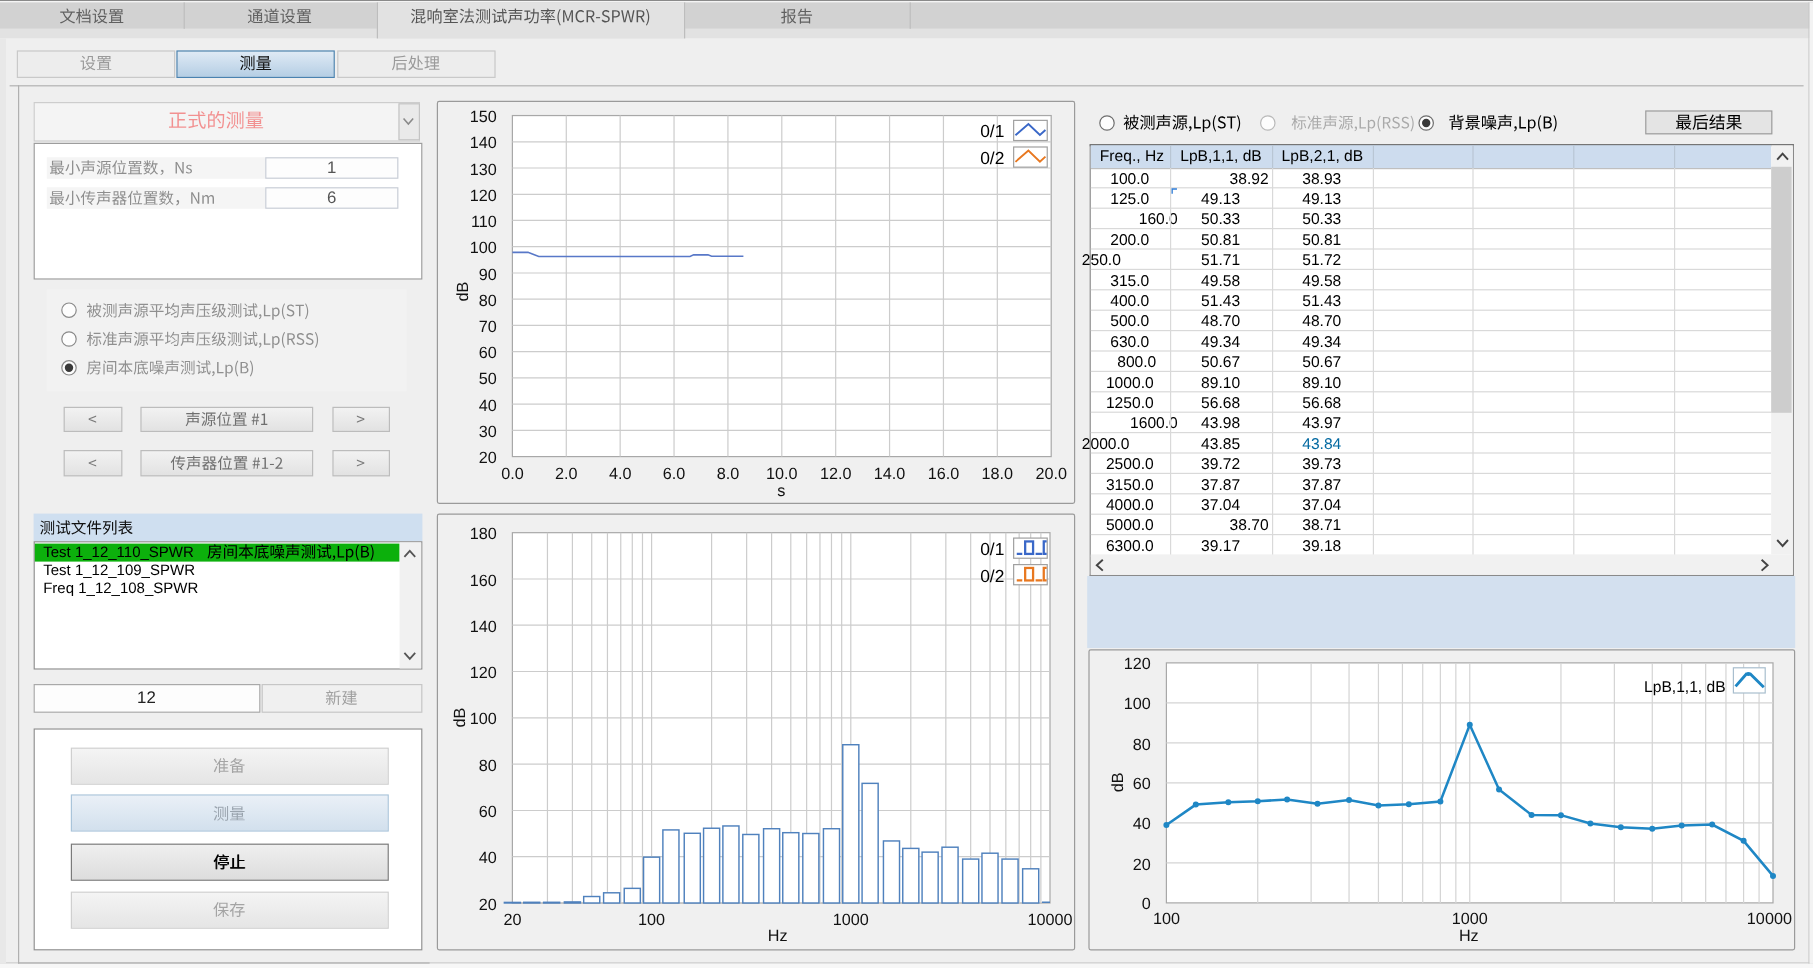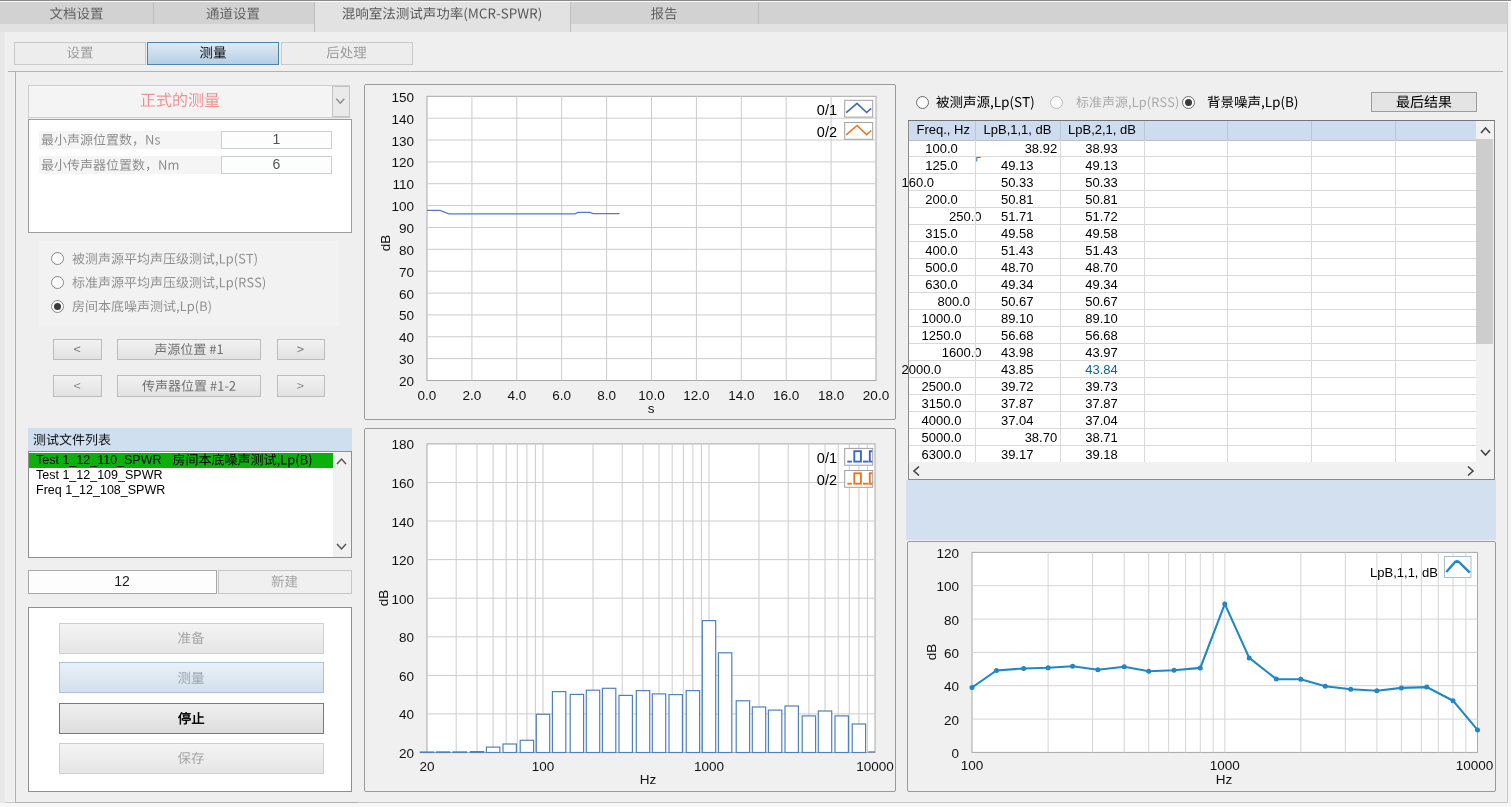--- a/index.html
+++ b/index.html
@@ -75,49 +75,49 @@
 <div style="position:absolute;left:909px;top:139.7px;width:567px;height:1px;background:#bfbfbf"></div>
 <div style="position:absolute;left:909px;top:155.6px;width:567.3px;height:1px;background:#d9d9d9"></div>
 <div style="position:absolute;left:901.5px;top:139.5px;width:80px;text-align:center;font:13px 'Liberation Sans',sans-serif;color:#000;line-height:17.05px">100.0</div>
 <div style="position:absolute;left:977.2px;top:139.5px;width:80px;text-align:right;font:13px 'Liberation Sans',sans-serif;color:#000;line-height:17.05px">38.92</div>
 <div style="position:absolute;left:1061.5px;top:139.5px;width:80px;text-align:center;font:13px 'Liberation Sans',sans-serif;color:#000;line-height:17.05px">38.93</div>
 <div style="position:absolute;left:909px;top:172.6px;width:567.3px;height:1px;background:#d9d9d9"></div>
 <div style="position:absolute;left:901.5px;top:156.6px;width:80px;text-align:center;font:13px 'Liberation Sans',sans-serif;color:#000;line-height:17.05px">125.0</div>
 <div style="position:absolute;left:977.2px;top:156.6px;width:80px;text-align:center;font:13px 'Liberation Sans',sans-serif;color:#000;line-height:17.05px">49.13</div>
 <div style="position:absolute;left:1061.5px;top:156.6px;width:80px;text-align:center;font:13px 'Liberation Sans',sans-serif;color:#000;line-height:17.05px">49.13</div>
 <div style="position:absolute;left:909px;top:189.7px;width:567.3px;height:1px;background:#d9d9d9"></div>
-<div style="position:absolute;left:901.5px;top:173.6px;width:80px;text-align:left;font:13px 'Liberation Sans',sans-serif;color:#000;line-height:17.05px">160.0</div>
+<div style="position:absolute;left:901.5px;top:173.6px;width:80px;text-align:right;font:13px 'Liberation Sans',sans-serif;color:#000;line-height:17.05px">160.0</div>
 <div style="position:absolute;left:977.2px;top:173.6px;width:80px;text-align:center;font:13px 'Liberation Sans',sans-serif;color:#000;line-height:17.05px">50.33</div>
 <div style="position:absolute;left:1061.5px;top:173.6px;width:80px;text-align:center;font:13px 'Liberation Sans',sans-serif;color:#000;line-height:17.05px">50.33</div>
 <div style="position:absolute;left:909px;top:206.7px;width:567.3px;height:1px;background:#d9d9d9"></div>
 <div style="position:absolute;left:901.5px;top:190.7px;width:80px;text-align:center;font:13px 'Liberation Sans',sans-serif;color:#000;line-height:17.05px">200.0</div>
 <div style="position:absolute;left:977.2px;top:190.7px;width:80px;text-align:center;font:13px 'Liberation Sans',sans-serif;color:#000;line-height:17.05px">50.81</div>
 <div style="position:absolute;left:1061.5px;top:190.7px;width:80px;text-align:center;font:13px 'Liberation Sans',sans-serif;color:#000;line-height:17.05px">50.81</div>
 <div style="position:absolute;left:909px;top:223.8px;width:567.3px;height:1px;background:#d9d9d9"></div>
-<div style="position:absolute;left:901.5px;top:207.7px;width:80px;text-align:right;font:13px 'Liberation Sans',sans-serif;color:#000;line-height:17.05px">250.0</div>
+<div style="position:absolute;left:901.5px;top:207.7px;width:80px;text-align:left;font:13px 'Liberation Sans',sans-serif;color:#000;line-height:17.05px">250.0</div>
 <div style="position:absolute;left:977.2px;top:207.7px;width:80px;text-align:center;font:13px 'Liberation Sans',sans-serif;color:#000;line-height:17.05px">51.71</div>
 <div style="position:absolute;left:1061.5px;top:207.7px;width:80px;text-align:center;font:13px 'Liberation Sans',sans-serif;color:#000;line-height:17.05px">51.72</div>
 <div style="position:absolute;left:909px;top:240.8px;width:567.3px;height:1px;background:#d9d9d9"></div>
 <div style="position:absolute;left:901.5px;top:224.8px;width:80px;text-align:center;font:13px 'Liberation Sans',sans-serif;color:#000;line-height:17.05px">315.0</div>
 <div style="position:absolute;left:977.2px;top:224.8px;width:80px;text-align:center;font:13px 'Liberation Sans',sans-serif;color:#000;line-height:17.05px">49.58</div>
 <div style="position:absolute;left:1061.5px;top:224.8px;width:80px;text-align:center;font:13px 'Liberation Sans',sans-serif;color:#000;line-height:17.05px">49.58</div>
 <div style="position:absolute;left:909px;top:257.9px;width:567.3px;height:1px;background:#d9d9d9"></div>
 <div style="position:absolute;left:901.5px;top:241.8px;width:80px;text-align:center;font:13px 'Liberation Sans',sans-serif;color:#000;line-height:17.05px">400.0</div>
 <div style="position:absolute;left:977.2px;top:241.8px;width:80px;text-align:center;font:13px 'Liberation Sans',sans-serif;color:#000;line-height:17.05px">51.43</div>
 <div style="position:absolute;left:1061.5px;top:241.8px;width:80px;text-align:center;font:13px 'Liberation Sans',sans-serif;color:#000;line-height:17.05px">51.43</div>
 <div style="position:absolute;left:909px;top:274.9px;width:567.3px;height:1px;background:#d9d9d9"></div>
 <div style="position:absolute;left:901.5px;top:258.9px;width:80px;text-align:center;font:13px 'Liberation Sans',sans-serif;color:#000;line-height:17.05px">500.0</div>
 <div style="position:absolute;left:977.2px;top:258.9px;width:80px;text-align:center;font:13px 'Liberation Sans',sans-serif;color:#000;line-height:17.05px">48.70</div>
 <div style="position:absolute;left:1061.5px;top:258.9px;width:80px;text-align:center;font:13px 'Liberation Sans',sans-serif;color:#000;line-height:17.05px">48.70</div>
 <div style="position:absolute;left:909px;top:291.9px;width:567.3px;height:1px;background:#d9d9d9"></div>
 <div style="position:absolute;left:901.5px;top:275.9px;width:80px;text-align:center;font:13px 'Liberation Sans',sans-serif;color:#000;line-height:17.05px">630.0</div>
 <div style="position:absolute;left:977.2px;top:275.9px;width:80px;text-align:center;font:13px 'Liberation Sans',sans-serif;color:#000;line-height:17.05px">49.34</div>
 <div style="position:absolute;left:1061.5px;top:275.9px;width:80px;text-align:center;font:13px 'Liberation Sans',sans-serif;color:#000;line-height:17.05px">49.34</div>
 <div style="position:absolute;left:909px;top:309.0px;width:567.3px;height:1px;background:#d9d9d9"></div>
-<div style="position:absolute;left:890px;top:293.0px;width:80px;text-align:right;font:13px 'Liberation Sans',sans-serif;color:#000;line-height:17.05px">800.0</div>
+<div style="position:absolute;left:931px;top:293.0px;width:80px;text-align:left;font:13px 'Liberation Sans',sans-serif;color:#000;line-height:17.05px">800.0</div>
 <div style="position:absolute;left:977.2px;top:293.0px;width:80px;text-align:center;font:13px 'Liberation Sans',sans-serif;color:#000;line-height:17.05px">50.67</div>
 <div style="position:absolute;left:1061.5px;top:293.0px;width:80px;text-align:center;font:13px 'Liberation Sans',sans-serif;color:#000;line-height:17.05px">50.67</div>
 <div style="position:absolute;left:909px;top:326.1px;width:567.3px;height:1px;background:#d9d9d9"></div>
 <div style="position:absolute;left:901.5px;top:310.0px;width:80px;text-align:center;font:13px 'Liberation Sans',sans-serif;color:#000;line-height:17.05px">1000.0</div>
 <div style="position:absolute;left:977.2px;top:310.0px;width:80px;text-align:center;font:13px 'Liberation Sans',sans-serif;color:#000;line-height:17.05px">89.10</div>
 <div style="position:absolute;left:1061.5px;top:310.0px;width:80px;text-align:center;font:13px 'Liberation Sans',sans-serif;color:#000;line-height:17.05px">89.10</div>
 <div style="position:absolute;left:909px;top:343.1px;width:567.3px;height:1px;background:#d9d9d9"></div>
 <div style="position:absolute;left:901.5px;top:327.1px;width:80px;text-align:center;font:13px 'Liberation Sans',sans-serif;color:#000;line-height:17.05px">1250.0</div>
 <div style="position:absolute;left:977.2px;top:327.1px;width:80px;text-align:center;font:13px 'Liberation Sans',sans-serif;color:#000;line-height:17.05px">56.68</div>
 <div style="position:absolute;left:1061.5px;top:327.1px;width:80px;text-align:center;font:13px 'Liberation Sans',sans-serif;color:#000;line-height:17.05px">56.68</div>

